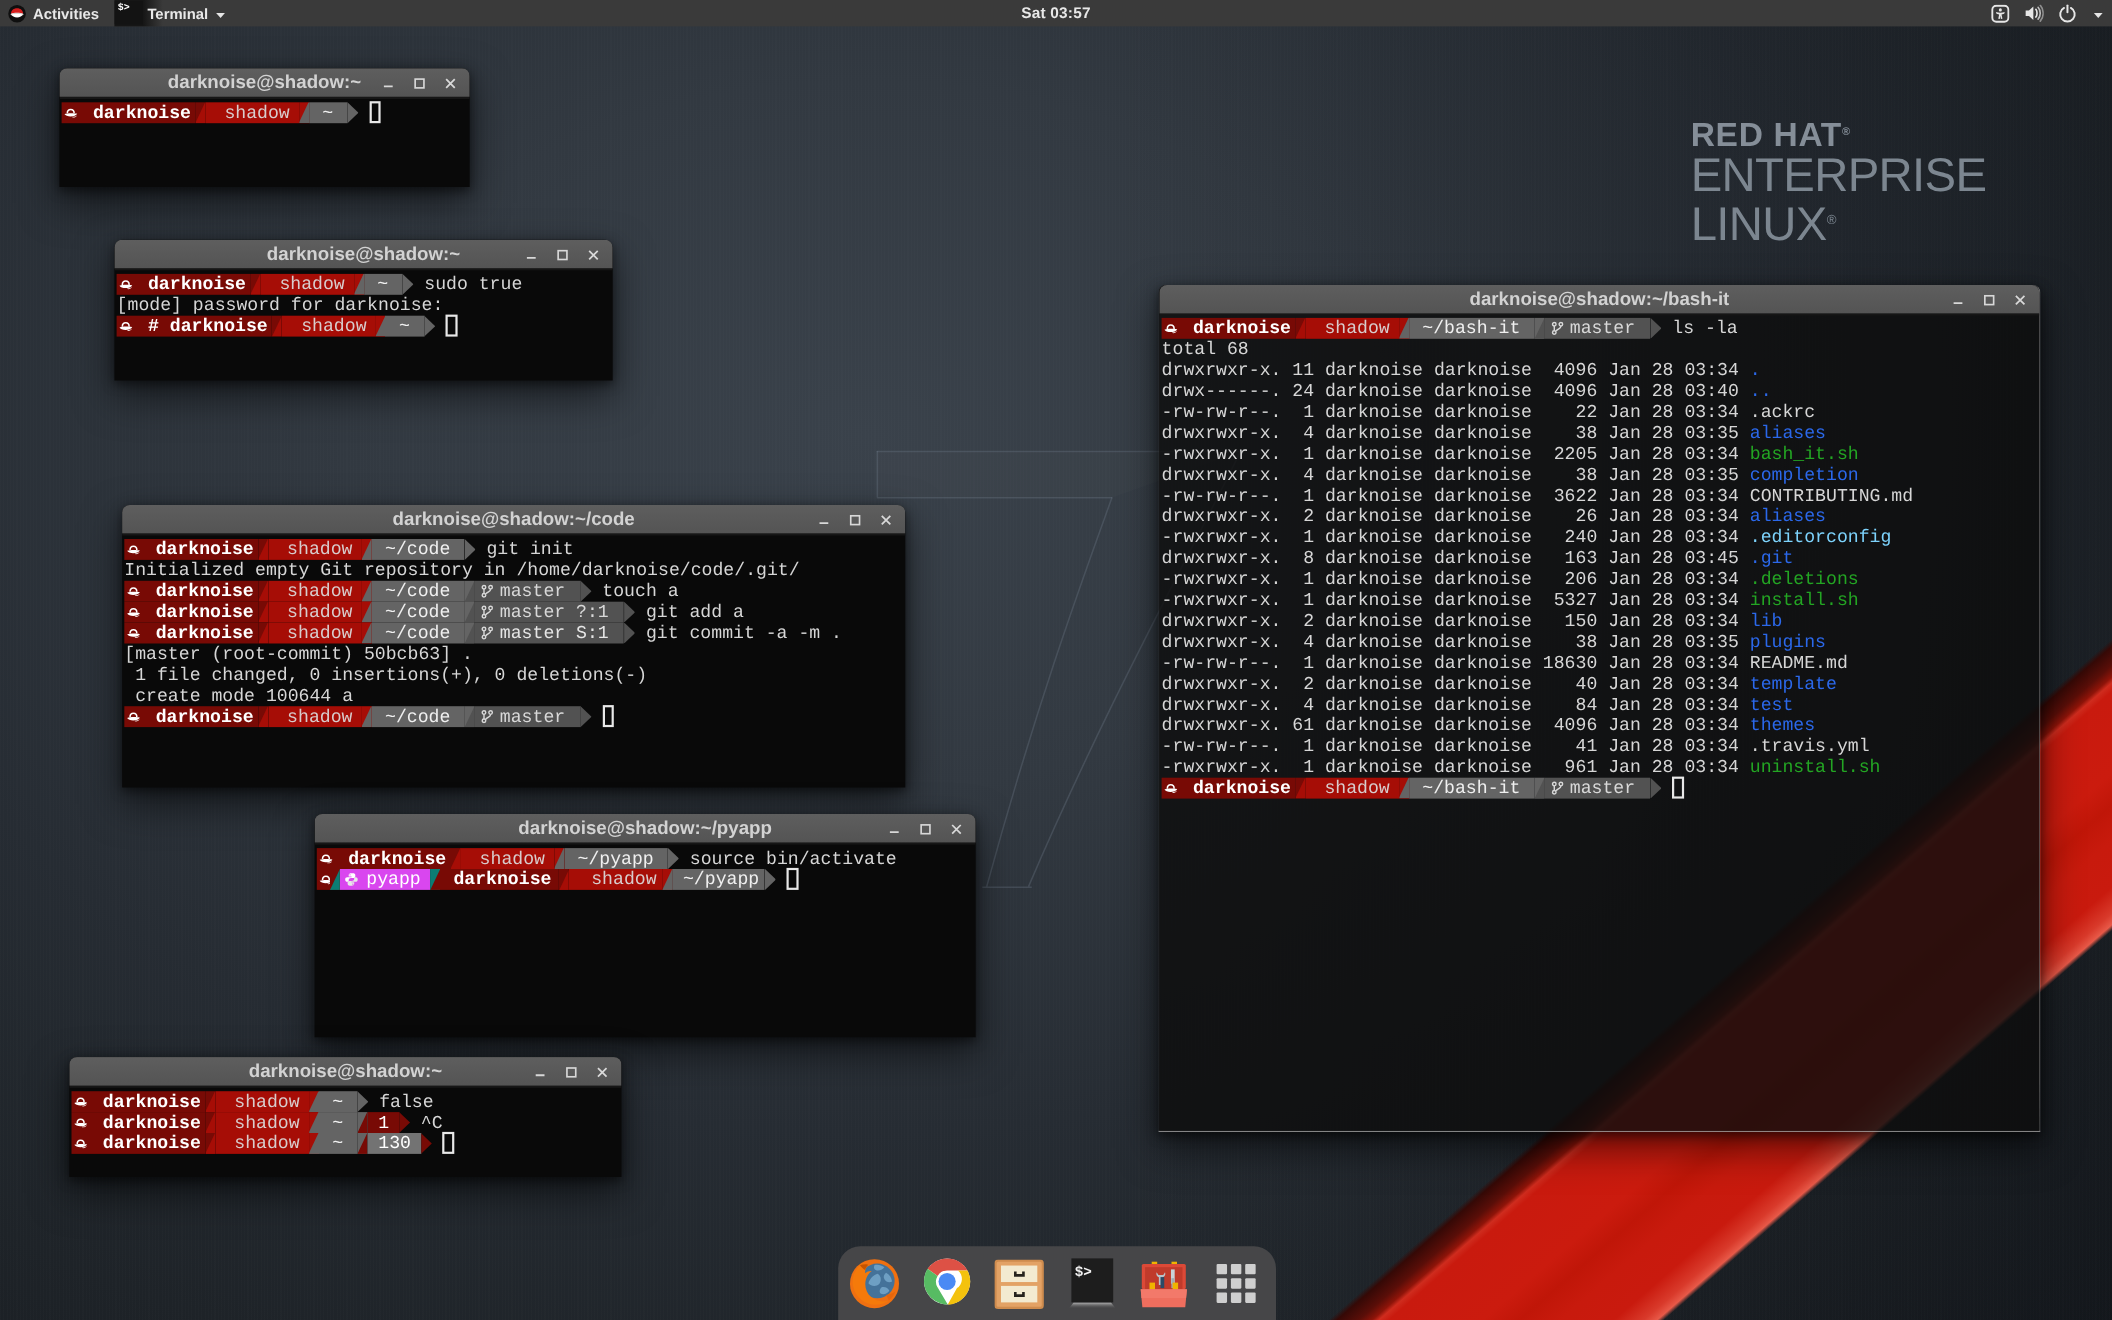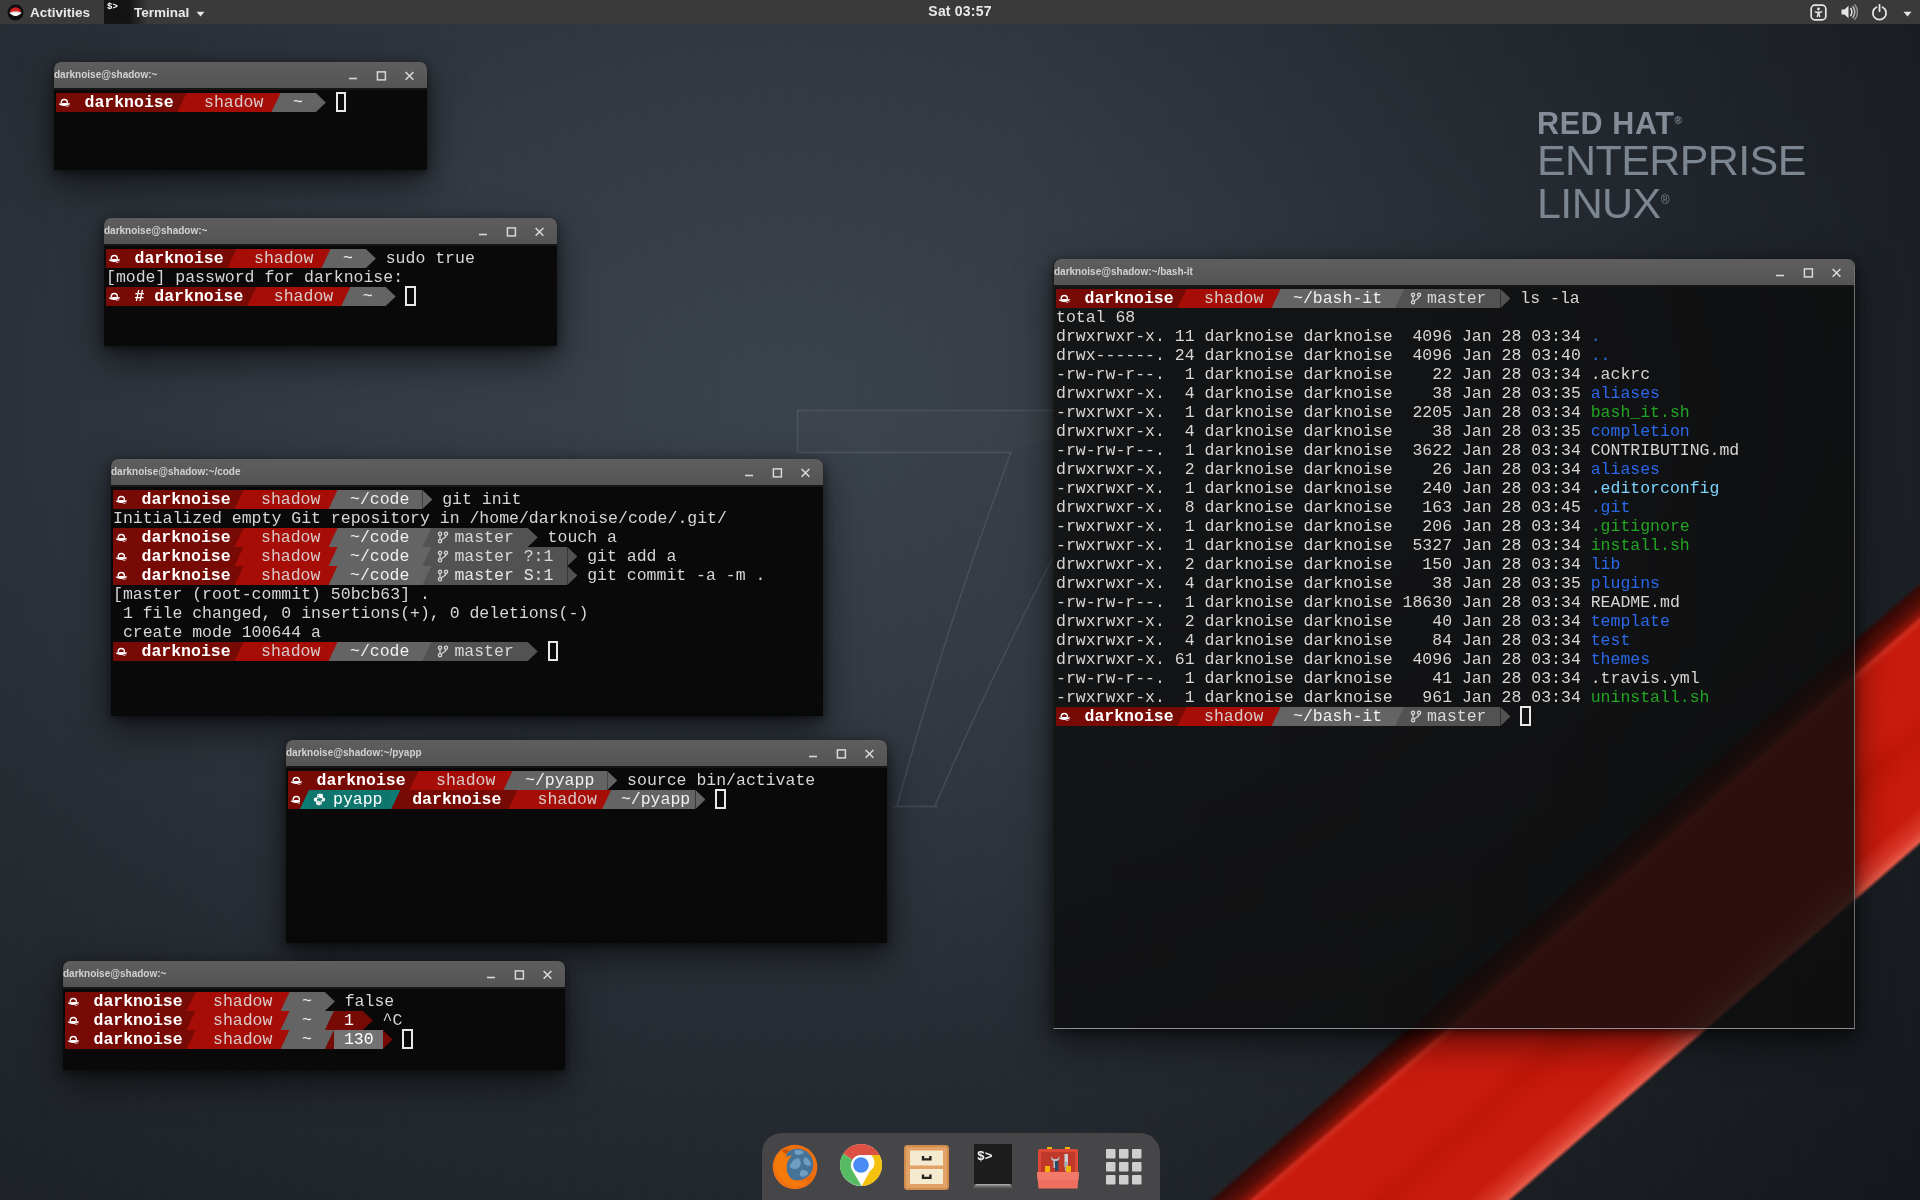--- a/index.html
+++ b/index.html
@@ -15,21 +15,21 @@
 #seven{position:absolute;left:0;top:0}
 #topbar{position:absolute;left:0;top:0;width:1920px;height:24px;background:#3a3a3a;z-index:50;color:#e8e8e8;font-size:13.5px;font-weight:700}
 #tb-left{position:absolute;left:7px;top:0;height:24px;display:flex;align-items:center}
 #act{margin-left:6px}
 #tb-app{position:absolute;left:104px;top:0;height:24px;display:flex;align-items:center}
 #tb-app::before{content:"";position:absolute;left:0;top:0;width:44px;height:24px;background:linear-gradient(90deg,#161616 0 26px,rgba(22,22,22,0) 44px);z-index:-1}
 #tname{margin-left:4px}
 #clock{position:absolute;left:0;right:0;top:0;text-align:center;line-height:23px;font-size:14px;letter-spacing:0.2px}
 #tb-right{position:absolute;right:8px;top:0;height:24px;display:flex;align-items:center;gap:13px}
 .win{position:absolute;background:#090909;border-radius:7px 7px 0 0;box-shadow:0 3px 10px rgba(0,0,0,0.5),0 14px 36px rgba(0,0,0,0.55)}
-.tb{position:relative;height:28px;background:linear-gradient(#5e5e5e,#545454);border-bottom:2px solid #161616;border-radius:7px 7px 0 0;text-align:left;color:#d2d2d2;font-size:10px;font-weight:700;line-height:26px}
+.tb{position:relative;height:28px;background:linear-gradient(#5e5e5e,#545454);border-bottom:2px solid #161616;border-radius:7px 7px 0 0;text-align:center;color:#d2d2d2;font-size:17px;font-weight:700;line-height:26px}
 .btns{position:absolute;right:10px;top:5.5px;display:flex;gap:13px;line-height:0}
 .tc{position:absolute;left:0;right:0;top:28px;bottom:0;padding:3px 0 0 2px;font-family:"Liberation Mono",monospace;font-size:16.5px;line-height:19px;color:#d6d6d6;overflow:hidden}
 .big{border-left:1px solid #1c1c1c;border-right:1px solid #6f6f6f;border-bottom:1px solid #8f8f8f;background:rgba(13,13,13,0.83)}
 .big .tc{top:27px}
 .ln{height:19px;white-space:pre}
 .pl{display:flex;height:19px;align-items:center}
 .s{display:inline-flex;align-items:center;height:19px;flex:none;font-weight:400}
 .ut{margin-left:14px;font-weight:700;color:#fff}
 .hat{margin-left:1.5px;flex:none}
 .git{flex:none;margin-left:6px}
@@ -405,21 +405,21 @@
         <b class="s" style="width:12.0px;background:#780a05">
           <svg class="hat" width="13" height="11" viewBox="0 0 13 11">
             <path d="M3.2 6.0 C3.2 3.8 4.6 2.5 6.3 2.5 C8.0 2.5 9.4 3.8 9.4 6.0" fill="none" stroke="#fff" stroke-width="1.4"></path>
             <path d="M0.6 6.7 C3.2 5.7 9.6 5.7 12.2 6.5 C11.4 8.0 8.9 8.9 6.1 8.9 C3.5 8.9 1.4 8.1 0.6 6.7 Z" fill="#fff"></path>
             <path d="M8.0 9.2 C9.7 9.2 11.1 8.7 12.0 7.7 C11.5 9.4 9.2 10.2 7.4 9.7 Z" fill="#fff"></path>
           </svg>
         </b>
         <i class="sp" style="background:#780a05">
           <i style="background:#0b7d74"></i>
         </i>
-        <b class="s" style="width:82.2px;background:#0f766e">
+        <b class="s" style="width:82.2px;background:#d946ef">
           <span style="margin-left:4px;display:inline-flex">
             <svg width="13" height="13" viewBox="0 0 13 13">
               <path d="M6.4 0.8 C4.9 0.8 4 1.4 4 2.5 V3.9 H6.6 V4.4 H2.7 C1.5 4.4 0.8 5.2 0.8 6.5 C0.8 7.8 1.5 8.6 2.7 8.6 H4 V7.0 C4 5.9 4.9 5.2 6.1 5.2 H8.4 C9.4 5.2 10 4.5 10 3.5 V2.5 C10 1.4 9 0.8 8 0.8 Z M5.2 1.7 A0.55 0.55 0 1 1 5.2 2.8 A0.55 0.55 0 0 1 5.2 1.7 Z" fill="#fff"></path>
               <path d="M6.6 12.2 C8.1 12.2 9 11.6 9 10.5 V9.1 H6.4 V8.6 H10.3 C11.5 8.6 12.2 7.8 12.2 6.5 C12.2 5.2 11.5 4.4 10.3 4.4 H9 V6.0 C9 7.1 8.1 7.8 6.9 7.8 H4.6 C3.6 7.8 3 8.5 3 9.5 V10.5 C3 11.6 4 12.2 5 12.2 Z M7.8 11.3 A0.55 0.55 0 1 1 7.8 10.2 A0.55 0.55 0 0 1 7.8 11.3 Z" fill="#e8e8e8"></path>
             </svg>
           </span>
           <span style="margin-left:7px;color:#fff">pyapp</span>
         </b>
         <i class="sp" style="background:#0b7d74">
           <i style="background:#780a05"></i>
@@ -598,21 +598,21 @@
       <div class="ln">drwxrwxr-x. 11 darknoise darknoise  4096 Jan 28 03:34 <span style="color:#2b68ea">.</span></div>
       <div class="ln">drwx------. 24 darknoise darknoise  4096 Jan 28 03:40 <span style="color:#2b68ea">..</span></div>
       <div class="ln">-rw-rw-r--.  1 darknoise darknoise    22 Jan 28 03:34 .ackrc</div>
       <div class="ln">drwxrwxr-x.  4 darknoise darknoise    38 Jan 28 03:35 <span style="color:#2b68ea">aliases</span></div>
       <div class="ln">-rwxrwxr-x.  1 darknoise darknoise  2205 Jan 28 03:34 <span style="color:#23a523">bash_it.sh</span></div>
       <div class="ln">drwxrwxr-x.  4 darknoise darknoise    38 Jan 28 03:35 <span style="color:#2b68ea">completion</span></div>
       <div class="ln">-rw-rw-r--.  1 darknoise darknoise  3622 Jan 28 03:34 CONTRIBUTING.md</div>
       <div class="ln">drwxrwxr-x.  2 darknoise darknoise    26 Jan 28 03:34 <span style="color:#2b68ea">aliases</span></div>
       <div class="ln">-rwxrwxr-x.  1 darknoise darknoise   240 Jan 28 03:34 <span style="color:#7dd3fc">.editorconfig</span></div>
       <div class="ln">drwxrwxr-x.  8 darknoise darknoise   163 Jan 28 03:45 <span style="color:#2b68ea">.git</span></div>
-      <div class="ln">-rwxrwxr-x.  1 darknoise darknoise   206 Jan 28 03:34 <span style="color:#23a523">.gitignore</span></div>
+      <div class="ln">-rwxrwxr-x.  1 darknoise darknoise   206 Jan 28 03:34 <span style="color:#23a523">.deletions</span></div>
       <div class="ln">-rwxrwxr-x.  1 darknoise darknoise  5327 Jan 28 03:34 <span style="color:#23a523">install.sh</span></div>
       <div class="ln">drwxrwxr-x.  2 darknoise darknoise   150 Jan 28 03:34 <span style="color:#2b68ea">lib</span></div>
       <div class="ln">drwxrwxr-x.  4 darknoise darknoise    38 Jan 28 03:35 <span style="color:#2b68ea">plugins</span></div>
       <div class="ln">-rw-rw-r--.  1 darknoise darknoise 18630 Jan 28 03:34 README.md</div>
       <div class="ln">drwxrwxr-x.  2 darknoise darknoise    40 Jan 28 03:34 <span style="color:#2b68ea">template</span></div>
       <div class="ln">drwxrwxr-x.  4 darknoise darknoise    84 Jan 28 03:34 <span style="color:#2b68ea">test</span></div>
       <div class="ln">drwxrwxr-x. 61 darknoise darknoise  4096 Jan 28 03:34 <span style="color:#2b68ea">themes</span></div>
       <div class="ln">-rw-rw-r--.  1 darknoise darknoise    41 Jan 28 03:34 .travis.yml</div>
       <div class="ln">-rwxrwxr-x.  1 darknoise darknoise   961 Jan 28 03:34 <span style="color:#23a523">uninstall.sh</span></div>
       <div class="pl">

